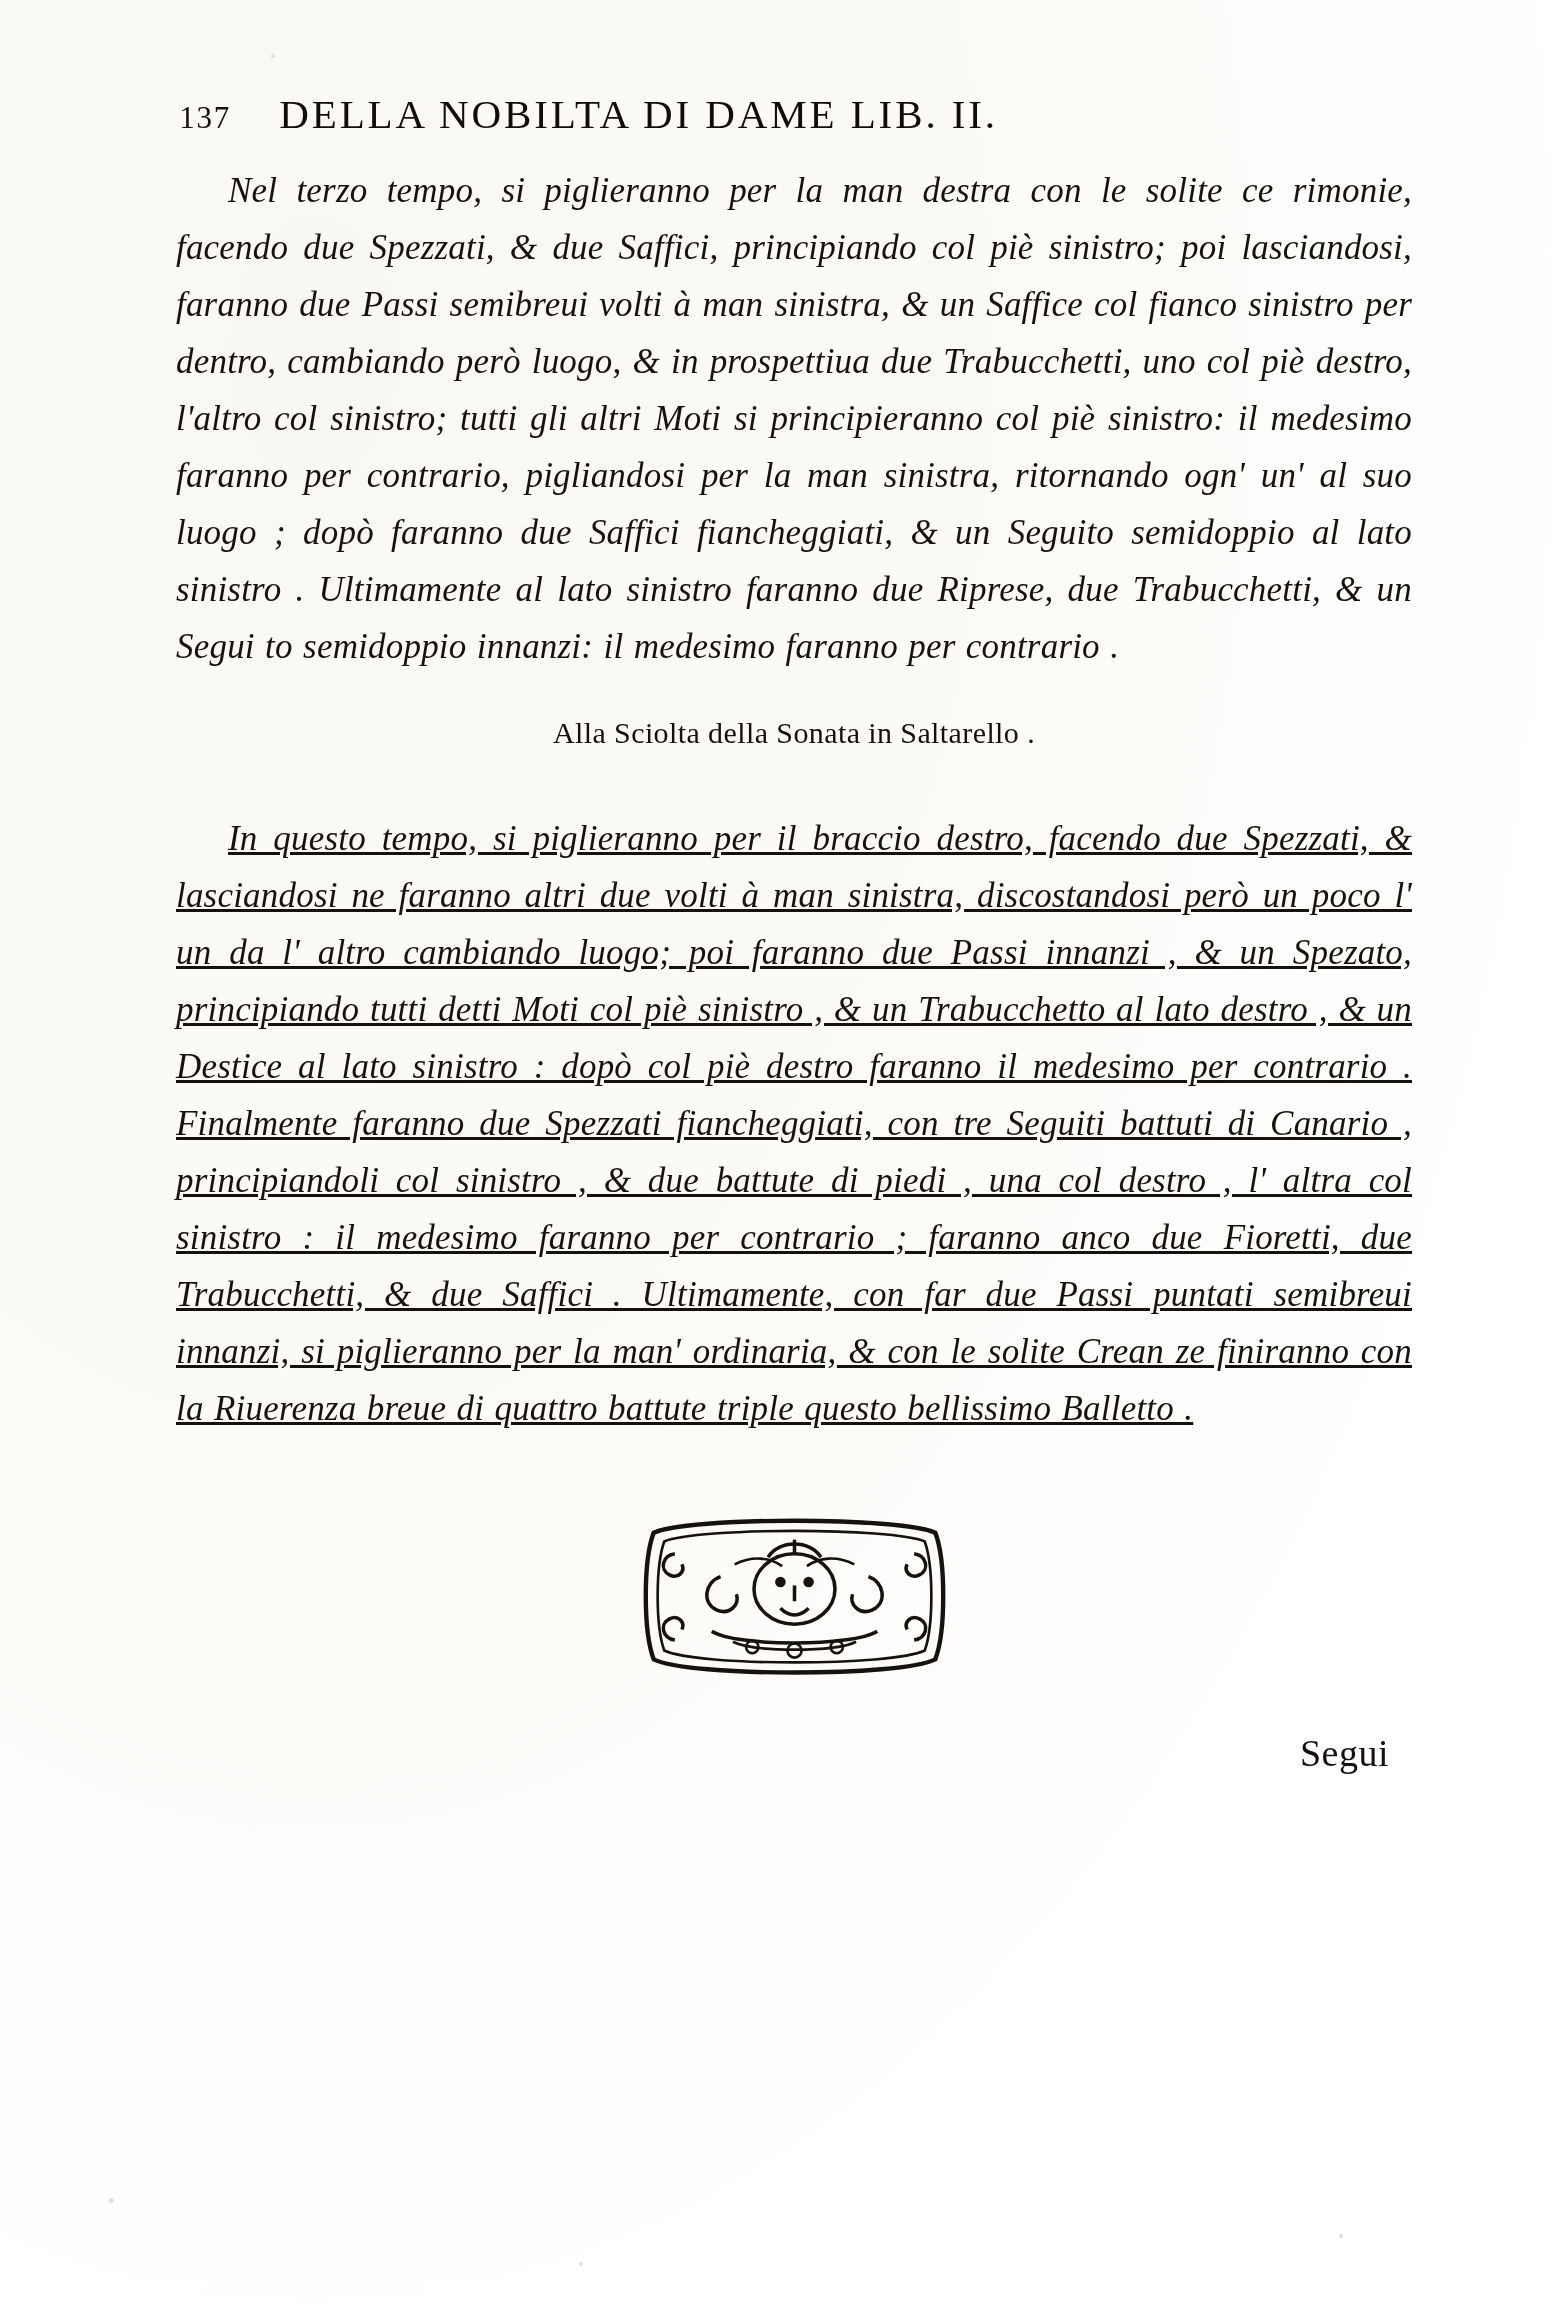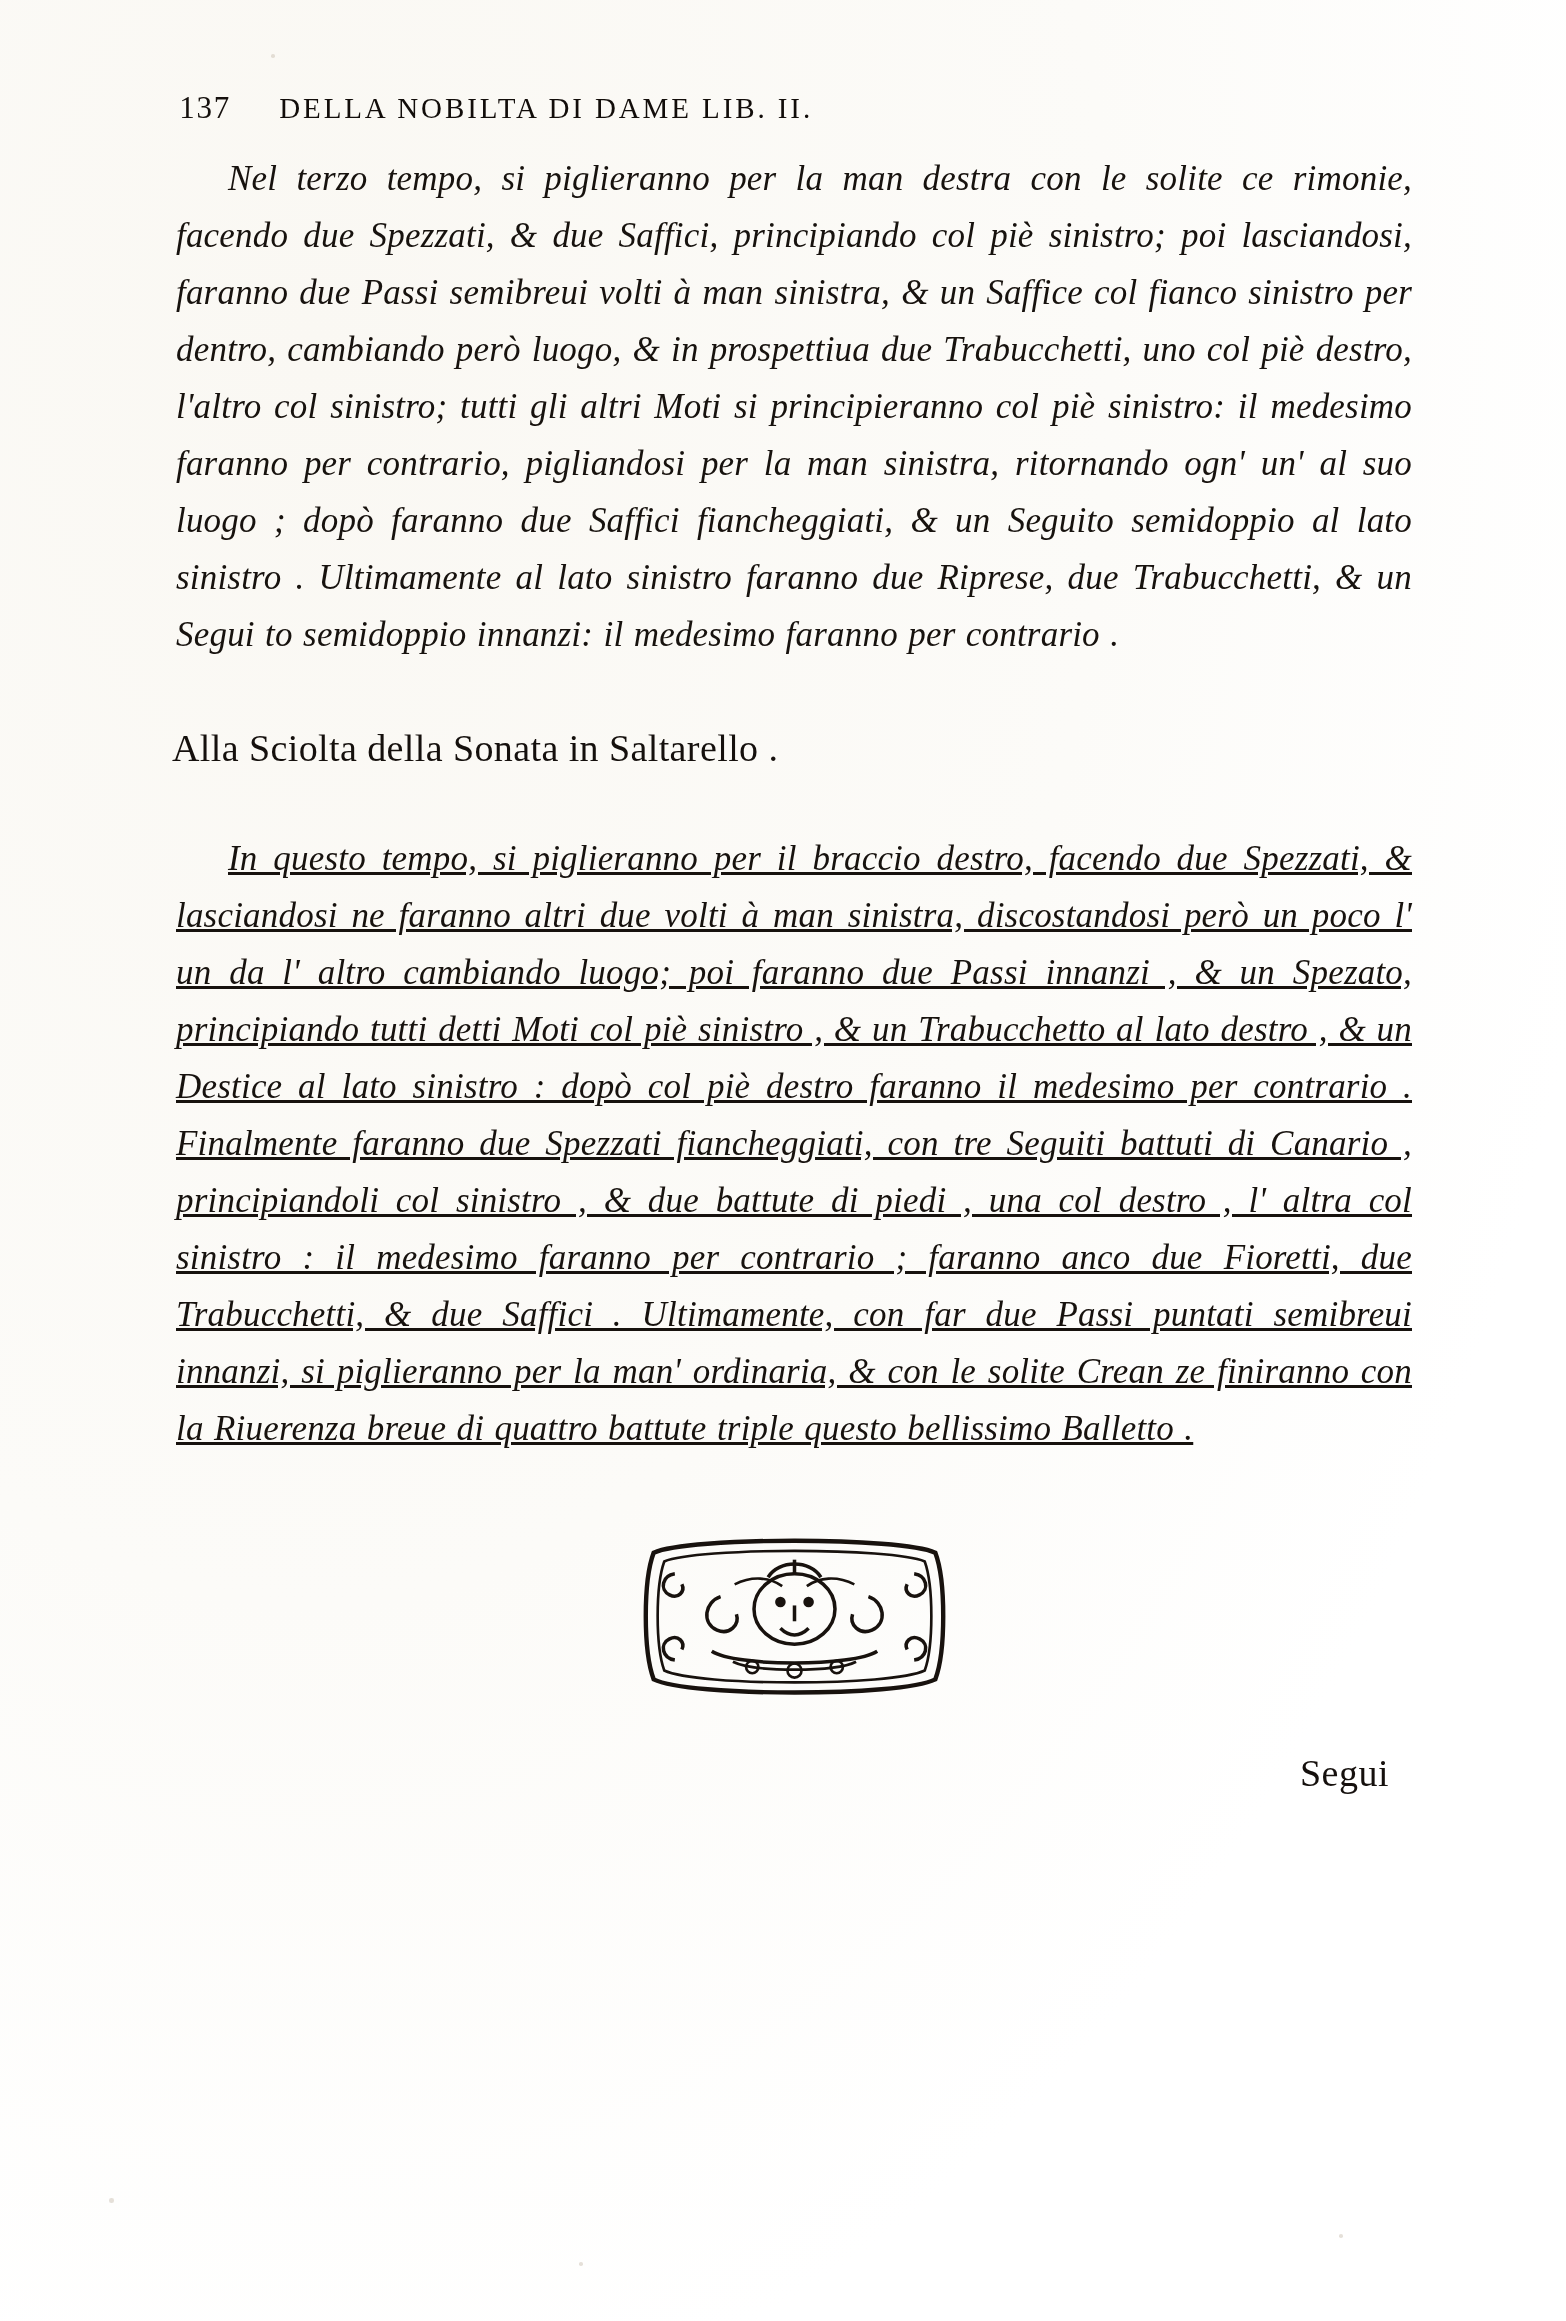--- a/index.html
+++ b/index.html
@@ -40,21 +40,21 @@
   }
   .folio {
     font-family: "Liberation Serif", serif;
     font-size: 31px;
     letter-spacing: 1.8px;
     color: #15100d;
     width: 100px;
   }
   .head-title {
     font-family: "Liberation Serif", serif;
-    font-size: 29px;
+    font-size: 41px;
     letter-spacing: 2.9px;
     color: #120d0a;
     white-space: nowrap;
   }
 
   
   .para {
     font-family: "Liberation Serif", serif;
     font-style: italic;
     font-size: 35px;
@@ -73,23 +73,24 @@
   .para.second {
     margin-top: 0;
     text-indent: 52px;
     text-decoration: underline;
   }
 
   
   .section-head {
     font-family: "Liberation Serif", serif;
     font-style: normal;
-    font-size: 38px;
+    font-size: 30px;
     letter-spacing: 0.4px;
-    margin-top: 63px;
+    text-align: center;
+    margin-top: 41px;
     margin-bottom: 60px;
     color: #15100d;
   }
 
   
   .ornament-wrap {
     margin-top: 71px;
     display: flex;
     justify-content: center;
   }

